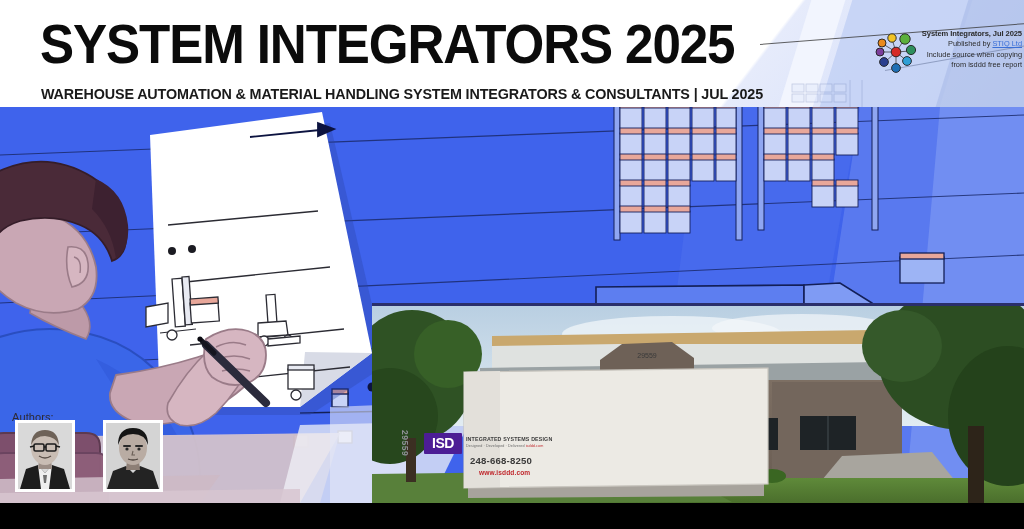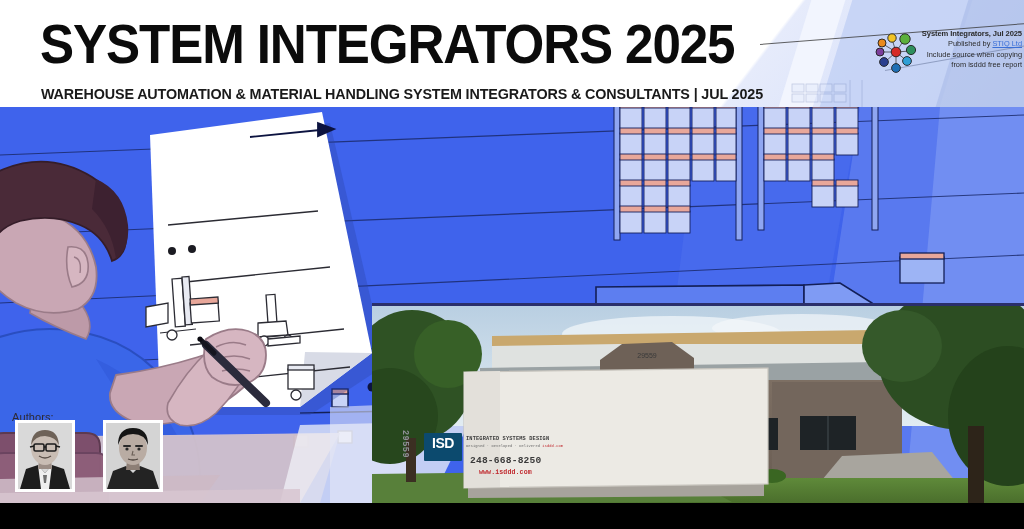--- a/index.html
+++ b/index.html
@@ -110,31 +110,31 @@
 
   
   .photo {
     position:absolute; left:372px; top:303px; width:652px; height:200px;
     overflow:hidden;
     border-top:3px solid #2a2f6b;
   }
   .photo svg { display:block; }
 
   
-  .sign-txt { position:absolute; font-family:Liberation Mono, monospace; color:#333; }
+  .sign-txt { position:absolute; font-family:Liberation Sans, sans-serif; color:#333; }
   .sign-co   { left:466px; top:436px; font-size:5.3px; letter-spacing:.15px; font-weight:bold; color:#3c3c3c; }
   .sign-tag  { left:466px; top:444px; font-size:3.7px; letter-spacing:.1px; color:#6a6a6a; }
   .sign-tag .red { color:#c0282d; }
   .sign-phone{ left:470px; top:455px; font-size:9.6px; font-weight:bold; color:#3a3a3a; letter-spacing:.2px; }
   .sign-web  { left:479px; top:469px; font-size:6.6px; font-weight:bold; color:#c0282d; letter-spacing:.1px; }
   .sign-num  { left:400px; top:430px; font-size:8.5px; font-weight:bold; color:#8e9096; letter-spacing:.5px;
                writing-mode:vertical-rl; }
   .isd-box {
-    position:absolute; left:424px; top:433px; width:38px; height:28px;
-    background:#0c4a6e; border-radius:1px;
+    position:absolute; left:424px; top:433px; width:38px; height:21px;
+    background:#4c1d95; border-radius:1px;
   }
   .isd-box span {
     display:block; text-align:center; line-height:21px;
     font-size:14px; font-weight:bold; color:#fff; letter-spacing:-0.5px;
     font-family:"Liberation Sans", sans-serif;
   }
 
   
   .authors-label {
     position:absolute; left:12px; top:403px;

